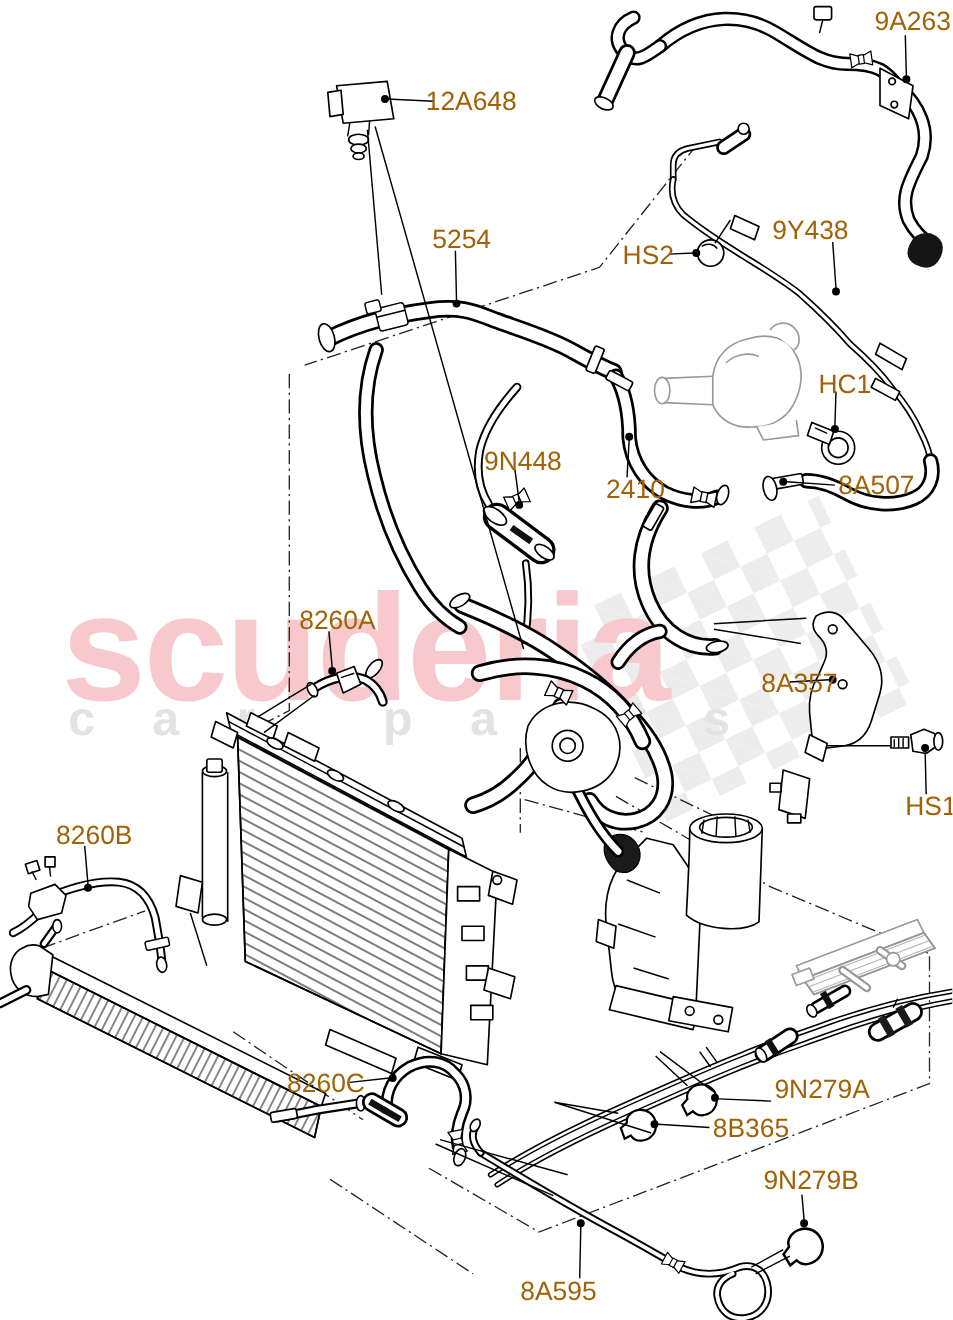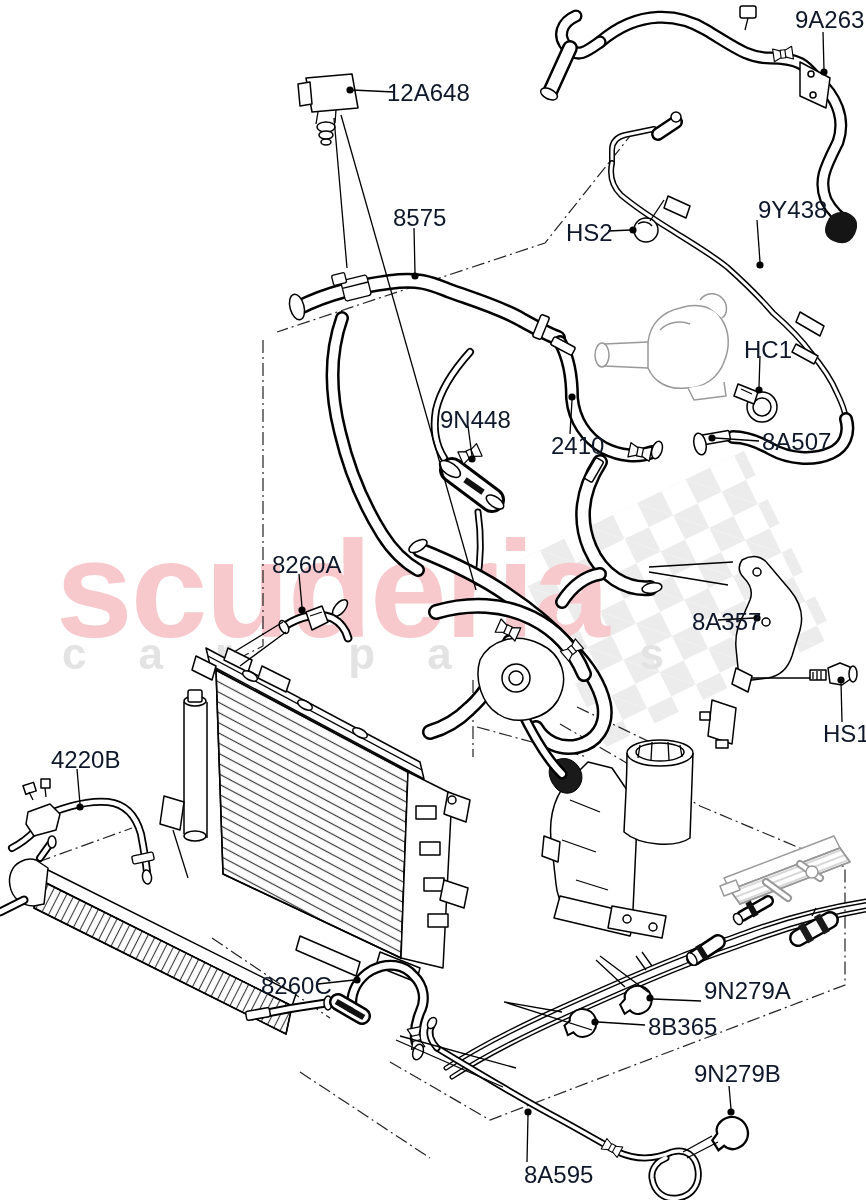--- a/index.html
+++ b/index.html
@@ -19,21 +19,21 @@
   
   #art{position:absolute;left:0;top:0;z-index:2;}
   .tO{stroke:#000;fill:none;stroke-linecap:round;stroke-linejoin:round;}
   .tI{stroke:#fff;fill:none;stroke-linecap:round;stroke-linejoin:round;}
   .ln{stroke:#000;stroke-width:1.5;fill:#fff;stroke-linejoin:round;}
   .gr{stroke:#999;stroke-width:1.5;fill:#fff;stroke-linejoin:round;}
   .ld{stroke:#000;stroke-width:1.3;fill:none;}
   .ph{stroke:#222;stroke-width:1.2;fill:none;stroke-dasharray:13 4 2 4;}
   .dot{fill:#000;}
   
-  .lbl{position:absolute;z-index:3;font-size:24px;color:#0f172a;white-space:nowrap;line-height:1;}
+  .lbl{position:absolute;z-index:3;font-size:24px;color:#a16207;white-space:nowrap;line-height:1;}
 </style>
 </head>
 <body>
 
 <div id="stage">
 
   <div class="wm-flag"></div>
   <div class="wm-brand">scuderia</div>
   <div class="wm-tagline">car parts</div>
 
@@ -415,29 +415,29 @@
       <circle class="dot" cx="357" cy="980" r="3.6"></circle>
       <circle class="dot" cx="650" cy="998" r="3.6"></circle>
       <circle class="dot" cx="595" cy="1022" r="3.6"></circle>
       <circle class="dot" cx="731" cy="1112" r="3.6"></circle>
       <circle class="dot" cx="528" cy="1112" r="3.6"></circle>
     </g>
   </svg>
 
   <div class="lbl" style="left:795px;top:8px">9A263</div>
   <div class="lbl" style="left:387px;top:81px">12A648</div>
-  <div class="lbl" style="left:393px;top:206px">8575</div>
+  <div class="lbl" style="left:393px;top:206px">5254</div>
   <div class="lbl" style="left:566px;top:221px">HS2</div>
-  <div class="lbl" style="left:758px;top:198px">9Y438</div>
+  <div class="lbl" style="left:702px;top:198px">9Y438</div>
   <div class="lbl" style="left:744px;top:338px">HC1</div>
   <div class="lbl" style="left:762px;top:430px">8A507</div>
   <div class="lbl" style="left:551px;top:434px">2410</div>
   <div class="lbl" style="left:440px;top:408px">9N448</div>
   <div class="lbl" style="left:272px;top:553px">8260A</div>
   <div class="lbl" style="left:692px;top:610px">8A357</div>
   <div class="lbl" style="left:823px;top:722px">HS1</div>
-  <div class="lbl" style="left:51px;top:748px">4220B</div>
+  <div class="lbl" style="left:51px;top:748px">8260B</div>
   <div class="lbl" style="left:261px;top:974px">8260C</div>
   <div class="lbl" style="left:704px;top:979px">9N279A</div>
   <div class="lbl" style="left:648px;top:1015px">8B365</div>
   <div class="lbl" style="left:694px;top:1062px">9N279B</div>
-  <div class="lbl" style="left:524px;top:1163px">8A595</div>
+  <div class="lbl" style="left:473px;top:1163px">8A595</div>
 </div>
 
 </body></html>

